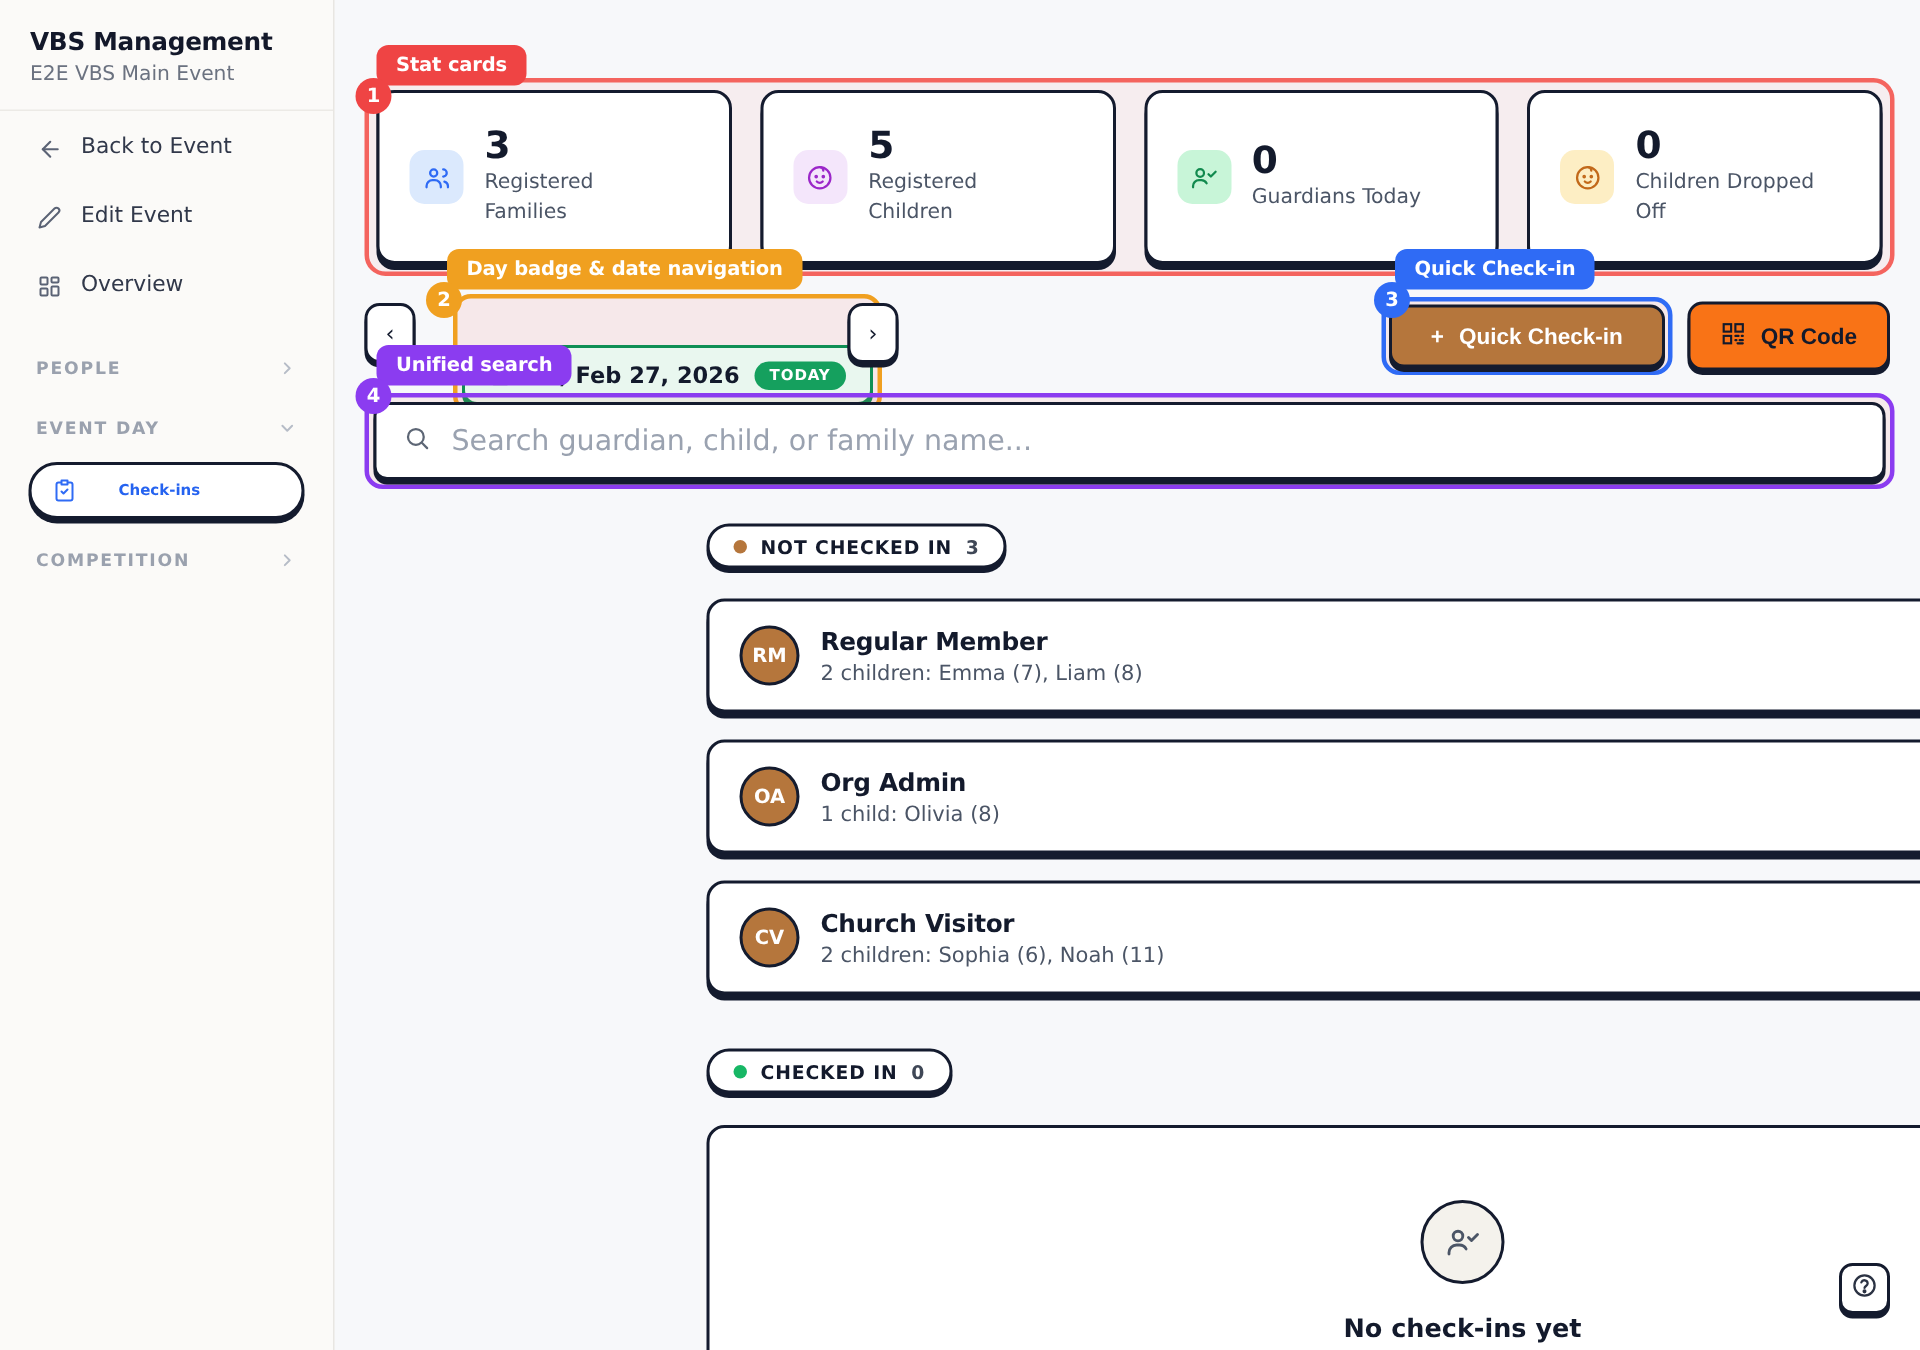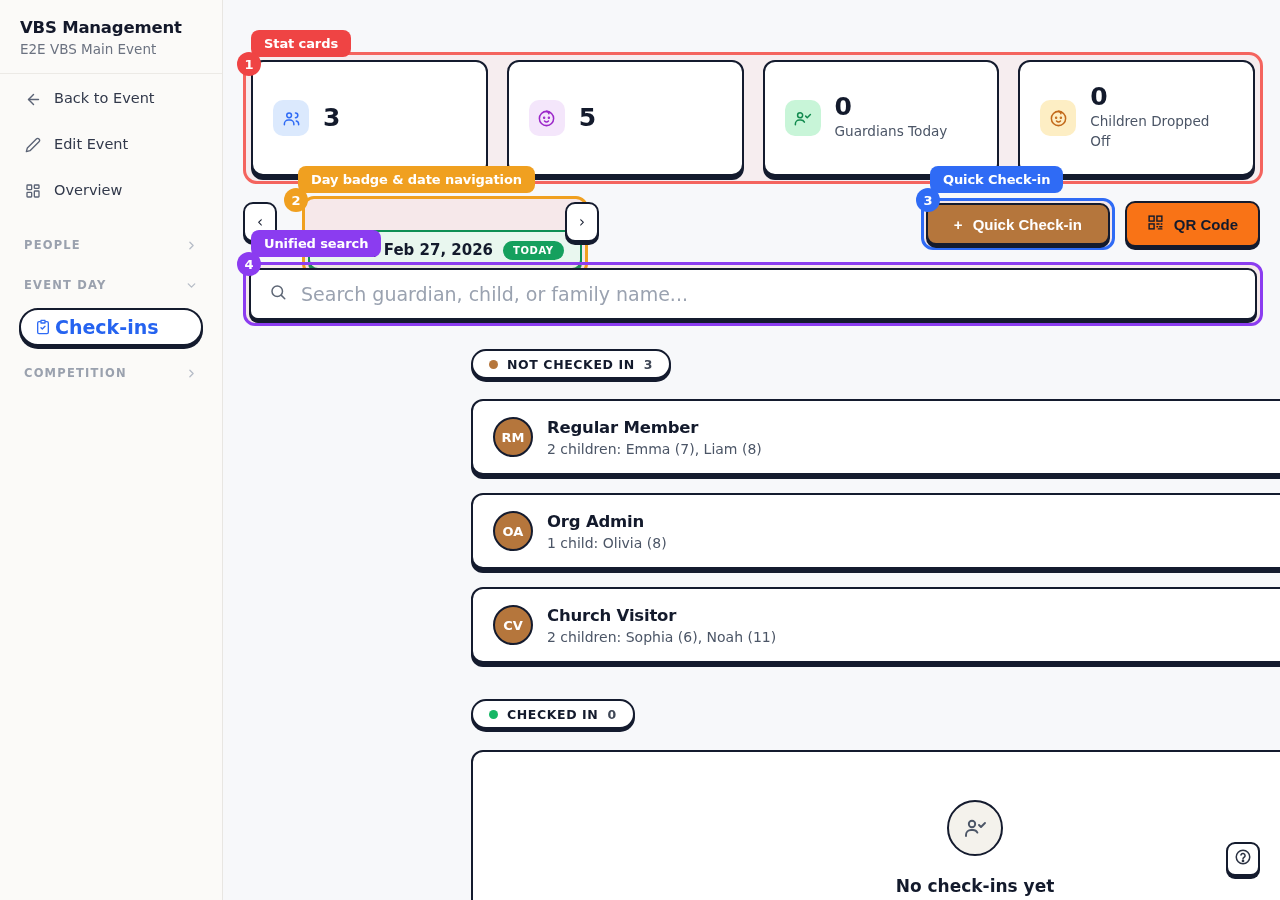--- a/index.html
+++ b/index.html
@@ -35,25 +35,25 @@
 
   .sb-section {
     display: flex; align-items: center; justify-content: space-between;
     padding: 0 10px; height: 34px; margin: 6px 0 2px 0;
     font-size: 11.5px; font-weight: 700; letter-spacing: 1.2px;
     color: #9aa1ae; cursor: pointer; text-transform: uppercase;
   }
   .sb-section .chev { color:#b6bcc7; font-size: 13px; display:flex; }
 
   .sb-active {
-    display:flex; align-items:center; gap:4px;
+    display:flex; align-items:center; gap:28px;
     height: 38px; margin: 6px 5px 10px 5px; padding: 0 14px;
     background: #ffffff; border: 2px solid #141b2e; border-radius: 22px;
     box-shadow: 0 3px 0 #141b2e;
-    font-size: 19px; font-weight: 700; color: #2563f0; cursor: pointer;
+    font-size: 10px; font-weight: 700; color: #2563f0; cursor: pointer;
   }
   .sb-active .ic { color:#2f6bf5; display:flex; }
 
   
   .main { flex: 1; position: relative; padding: 0; overflow: hidden; }
 
   .stats-wrap {
     position: absolute; left: 20px; top: 52px; width: 1020px;
   }
   .stats-outline {
@@ -292,35 +292,37 @@
             <div class="stat-ic" style="background:#dbe9fd;color:#2f6bf5">
               <svg width="19" height="19" viewBox="0 0 24 24" fill="none" stroke="currentColor" stroke-width="1.9" stroke-linecap="round" stroke-linejoin="round">
                   <circle cx="9" cy="8" r="3"></circle>
                   <path d="M3 20v-1a5 5 0 0 1 5-5h2a5 5 0 0 1 5 5v1"></path>
                   <path d="M17 11a3 3 0 0 0 0-6"></path>
                   <path d="M21 20v-1a4 4 0 0 0-3-3.8"></path>
                 </svg>
             </div>
             <div>
               <div class="stat-num">3</div>
+              <div class="stat-lbl">Registered Families</div>
             </div>
           </div>
 
           <div class="stat-card">
             <div class="stat-ic" style="background:#f4e6fb;color:#9b27c9">
               <svg width="19" height="19" viewBox="0 0 24 24" fill="none" stroke="currentColor" stroke-width="1.9" stroke-linecap="round" stroke-linejoin="round">
                   <circle cx="12" cy="12" r="9"></circle>
                   <path d="M12 3a3 3 0 0 1 3 3"></path>
                   <circle cx="9" cy="11" r=".6" fill="currentColor"></circle>
                   <circle cx="15" cy="11" r=".6" fill="currentColor"></circle>
                   <path d="M9.5 15.2a3.6 3.6 0 0 0 5 0"></path>
                 </svg>
             </div>
             <div>
               <div class="stat-num">5</div>
+              <div class="stat-lbl">Registered Children</div>
             </div>
           </div>
 
           <div class="stat-card">
             <div class="stat-ic" style="background:#c8f5d8;color:#118a4e">
               <svg width="19" height="19" viewBox="0 0 24 24" fill="none" stroke="currentColor" stroke-width="1.9" stroke-linecap="round" stroke-linejoin="round">
                   <circle cx="9" cy="8" r="3.2"></circle>
                   <path d="M3 20v-1a5 5 0 0 1 5-5h2a5 5 0 0 1 4.4 2.6"></path>
                   <polyline points="16 9 18 11 22 7"></polyline>
                 </svg>

